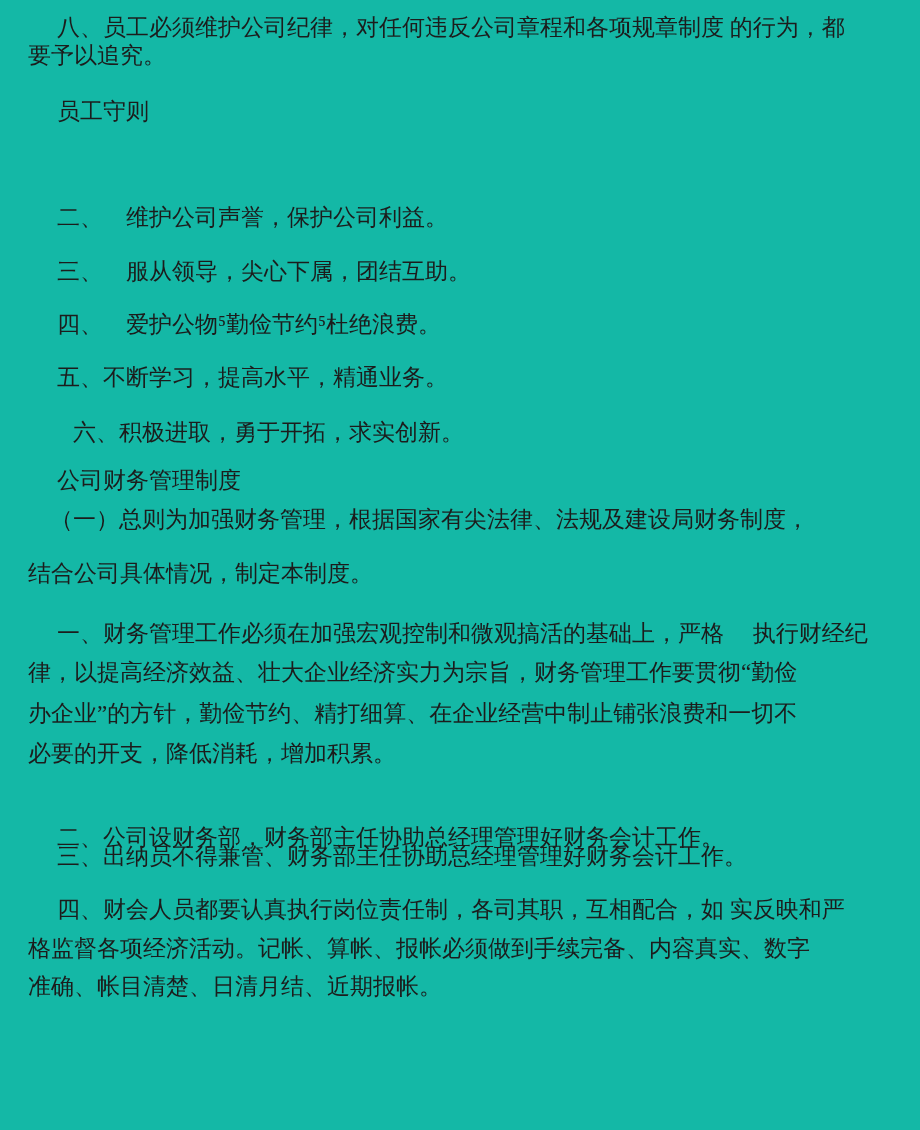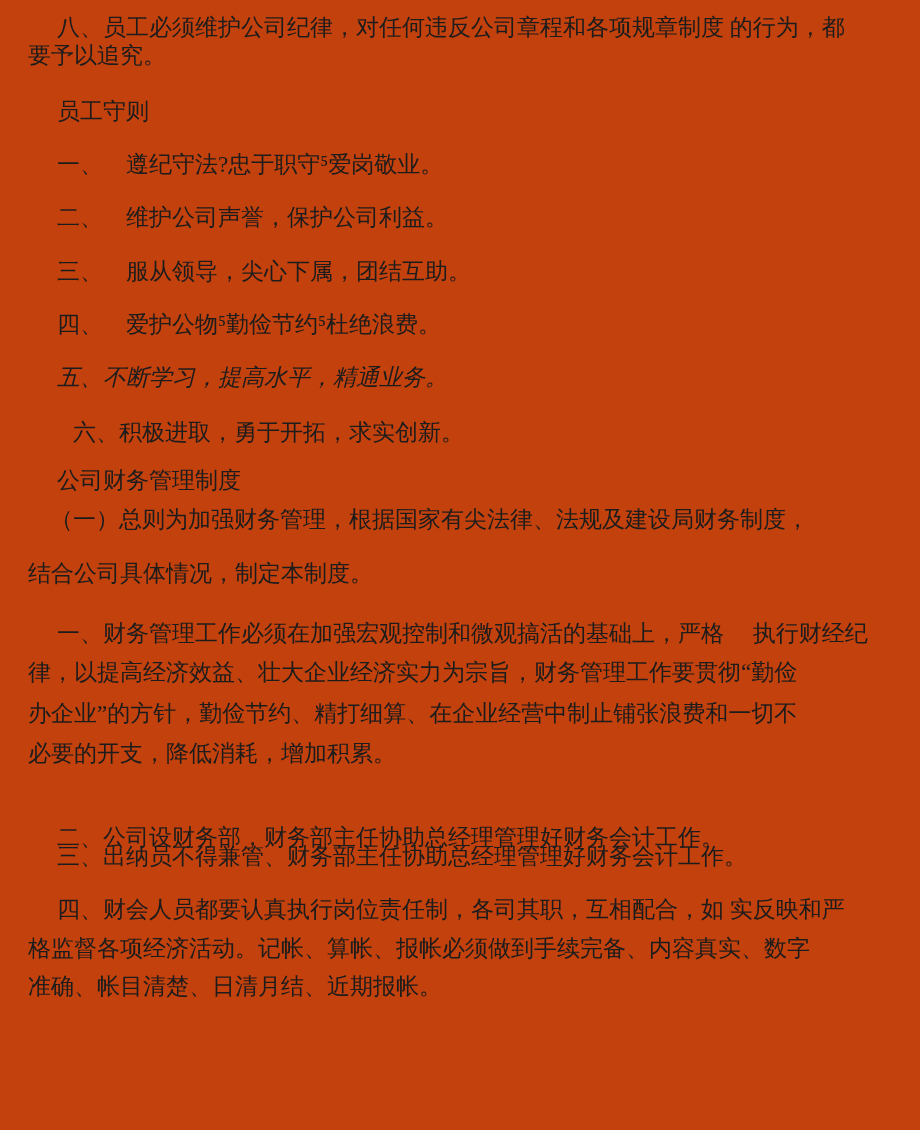--- a/index.html
+++ b/index.html
@@ -1,37 +1,37 @@
 <!DOCTYPE html>
 <html><head>
 <meta charset="utf-8">
 <style>
   html,body{margin:0;padding:0;background:#ffffff;}
   .page{
     position:relative;
     width:920px;
     height:1130px;
-    background:#c2410c;
+    background:#14b8a6;
     overflow:hidden;
     font-family:"Liberation Serif","DejaVu Serif",serif;
     color:#1c1c1c;
     font-size:23px;
     line-height:23px;
   }
   .line{position:absolute;left:28px;white-space:nowrap;}
   .first{left:57px;}
   .paren{left:50px;}
   .y0 {top:16px;}
   .y1 {top:44px;}
   .y2 {top:100px;}
   .y3 {top:153px;}
   .y4 {top:206px;}
   .y5 {top:260px;}
   .y6 {top:313px;text-align:center;}
-  .y7 {top:366px;font-style:italic;}
+  .y7 {top:366px;}
   .y8 {top:421px;margin-left:16px;}
   .y9 {top:469px;}
   .y10{top:508px;}
   .y11{top:562px;}
   .y12{top:622px;}
   .y13{top:661px;}
   .y14{top:702px;}
   .y15{top:742px;}
   .y16{top:828px;font-family:Liberation Mono, monospace;}
   .y17{top:845px;}
@@ -39,21 +39,20 @@
   .y19{top:937px;}
   .y20{top:975px;}
 </style>
 </head>
 <body>
 
 <div class="page">
   <div class="line first y0">八、员工必须维护公司纪律，对任何违反公司章程和各项规章制度 的行为，都</div>
   <div class="line y1">要予以追究。</div>
   <div class="line first y2">员工守则</div>
-  <div class="line first y3">一、　遵纪守法?忠于职守⁵爱岗敬业。</div>
   <div class="line first y4">二、　维护公司声誉，保护公司利益。</div>
   <div class="line first y5">三、　服从领导，尖心下属，团结互助。</div>
   <div class="line first y6">四、　爱护公物⁵勤俭节约⁵杜绝浪费。</div>
   <div class="line first y7">五、不断学习，提高水平，精通业务。</div>
   <div class="line first y8">六、积极进取，勇于开拓，求实创新。</div>
   <div class="line first y9">公司财务管理制度</div>
   <div class="line paren y10">（一）总则为加强财务管理，根据国家有尖法律、法规及建设局财务制度，</div>
   <div class="line y11">结合公司具体情况，制定本制度。</div>
   <div class="line first y12">一、财务管理工作必须在加强宏观控制和微观搞活的基础上，严格　 执行财经纪</div>
   <div class="line y13">律，以提高经济效益、壮大企业经济实力为宗旨，财务管理工作要贯彻“勤俭</div>

